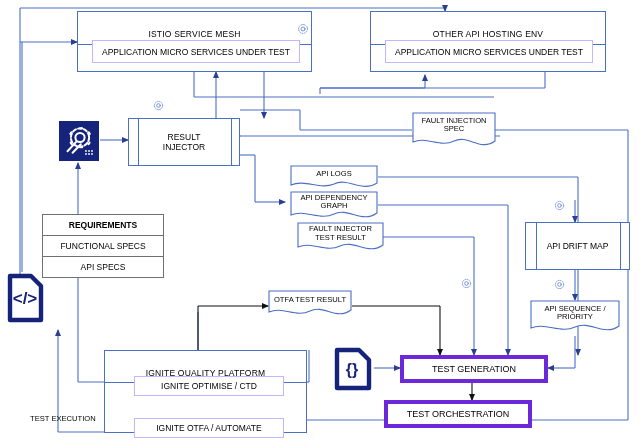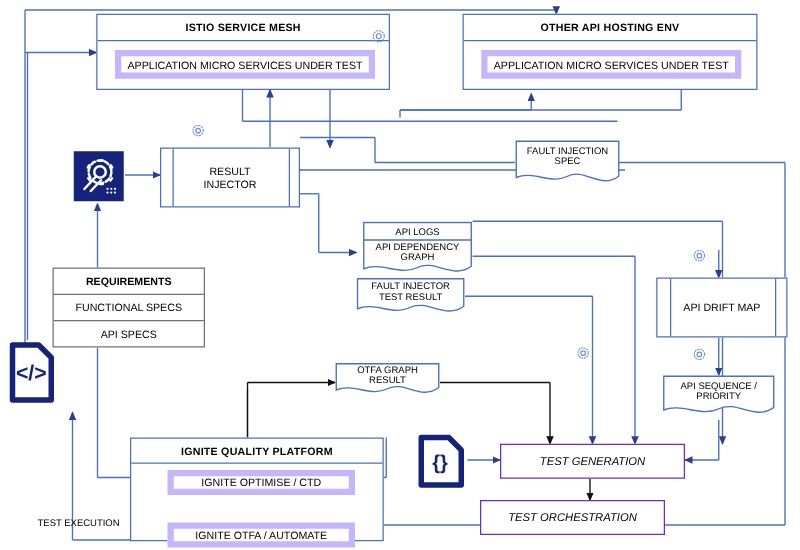--- a/index.html
+++ b/index.html
@@ -27,48 +27,48 @@
   .node {
     position: absolute;
     box-sizing: border-box;
     display: flex;
     align-items: center;
     justify-content: center;
     text-align: center;
     color: #000000;
     background: #ffffff;
   }
-  .gray-border { border: 1px solid #6d28d9; font-style: italic; }
+  .gray-border { border: 4px solid #6d28d9; }
 
   
   .group {
     position: absolute;
     box-sizing: border-box;
     border: 1px solid #4a6fc4;
     background: #ffffff;
   }
   .group-title {
     position: absolute;
     left: 0;
-    top: 0;
+    top: 12px;
     width: 100%;
     box-sizing: border-box;
     border-bottom: 1px solid #4a6fc4;
-    font-weight: bold;
+    font-weight: normal;
     font-size: 8.5px;
     letter-spacing: .2px;
     display: flex;
     align-items: center;
     justify-content: center;
     color: #000;
   }
   .inner-box {
     position: absolute;
     box-sizing: border-box;
-    border: 5px solid #c4b5fd;
+    border: 1px solid #c4b5fd;
     background: #ffffff;
     display: flex;
     align-items: center;
     justify-content: center;
     font-size: 8.5px;
     color: #000;
     text-align: right;
   }
 
   
@@ -329,56 +329,56 @@
       <path d="M1,1 L83,1 L83,29 C68,40 56,22 42,29 C28,36 15,24 1,30 Z" fill="#ffffff" stroke="#4a6fc4" stroke-width="1.1"></path>
     </svg>
     <span class="lbl" style="height:26px;">
       <span style="display:block;">
         <span>FAULT INJECTION</span><br>
         <span>SPEC</span>
       </span>
     </span>
   </div>
 
-  <div class="doc" style="left:290px; top:177px; width:88px; height:19px;">
+  <div class="doc" style="left:290px; top:165px; width:88px; height:19px;">
     <svg width="88" height="27" viewBox="0 0 88 27">
       <path d="M1,1 L87,1 L87,18 C72,28 58,12 44,19 C30,25 15,14 1,20 Z" fill="#ffffff" stroke="#4a6fc4" stroke-width="1.1"></path>
     </svg>
     <span class="lbl" style="height:18px;">API LOGS</span>
   </div>
 
   <div class="doc" style="left:290px; top:191px; width:88px; height:32px;">
     <svg width="88" height="32" viewBox="0 0 88 32">
       <path d="M1,1 L87,1 L87,22 C72,33 58,16 44,23 C30,30 15,18 1,24 Z" fill="#ffffff" stroke="#4a6fc4" stroke-width="1.1"></path>
     </svg>
     <span class="lbl" style="height:22px;">
       <span style="display:block;">
         <span>API DEPENDENCY</span><br>
         <span>GRAPH</span>
       </span>
     </span>
   </div>
 
-  <div class="doc" style="left:285px; top:222px; width:87px; height:33px;">
+  <div class="doc" style="left:297px; top:222px; width:87px; height:33px;">
     <svg width="87" height="33" viewBox="0 0 87 33">
       <path d="M1,1 L86,1 L86,23 C71,34 57,17 43,24 C29,31 15,19 1,25 Z" fill="#ffffff" stroke="#4a6fc4" stroke-width="1.1"></path>
     </svg>
     <span class="lbl" style="height:23px;">
       <span style="display:block;">
         <span>FAULT INJECTOR</span><br>
         <span>TEST RESULT</span>
       </span>
     </span>
   </div>
 
   <div class="doc" style="left:268px; top:290px; width:84px; height:30px;">
     <svg width="84" height="30" viewBox="0 0 84 30">
       <path d="M1,1 L83,1 L83,20 C68,31 56,14 42,21 C28,28 15,16 1,22 Z" fill="#ffffff" stroke="#4a6fc4" stroke-width="1.1"></path>
     </svg>
-    <span class="lbl" style="height:20px;">OTFA GRAPH RESULT</span>
+    <span class="lbl" style="height:20px;">OTFA TEST RESULT</span>
   </div>
 
   <div class="doc" style="left:530px; top:300px; width:90px; height:36px;">
     <svg width="90" height="36" viewBox="0 0 90 36">
       <path d="M1,1 L89,1 L89,26 C74,37 60,20 45,27 C31,34 15,22 1,28 Z" fill="#ffffff" stroke="#4a6fc4" stroke-width="1.1"></path>
     </svg>
     <span class="lbl" style="height:26px;">
       <span style="display:block;">
         <span>API SEQUENCE /</span><br>
         <span>PRIORITY</span>

